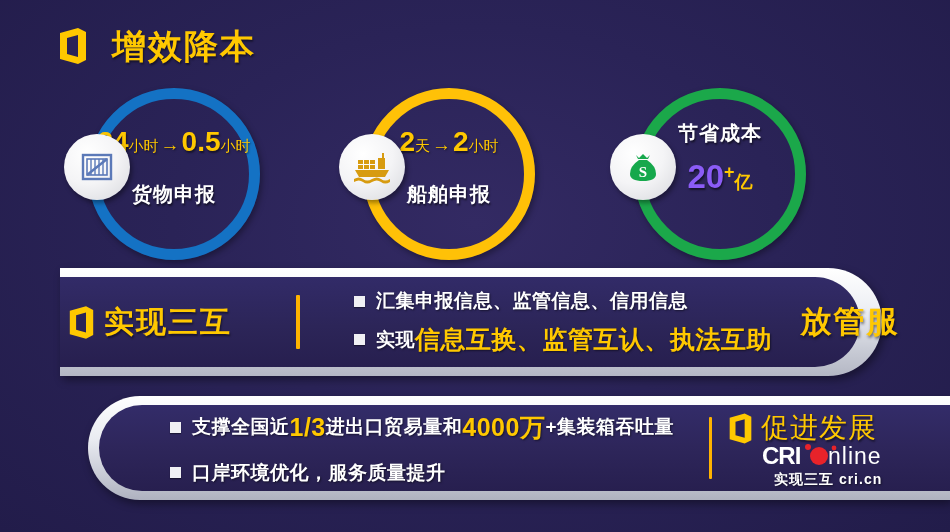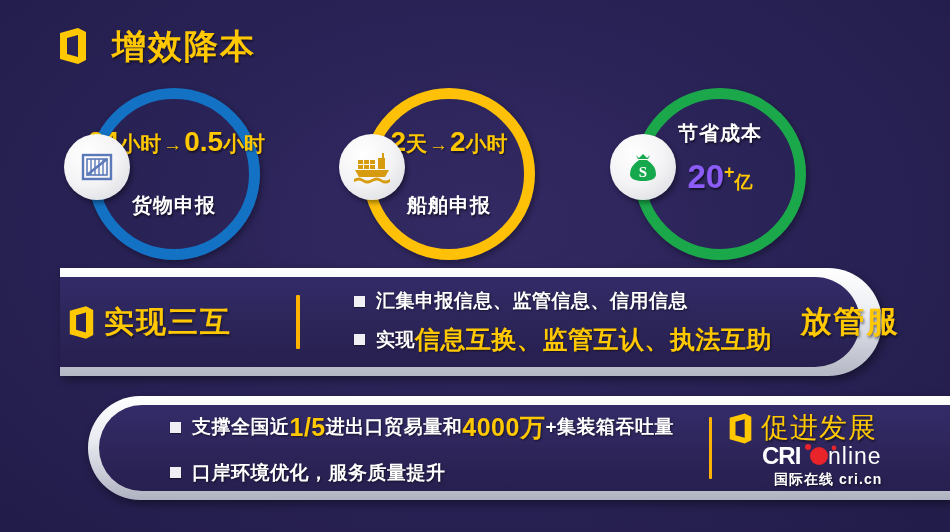--- a/index.html
+++ b/index.html
@@ -48,29 +48,29 @@
     display: flex; align-items: center; justify-content: center;
     z-index: 3;
   }
   .badge svg { display: block; }
 
   .circle-top {
     position: absolute; left: 0; top: 40px; width: 172px;
     text-align: center; white-space: nowrap; z-index: 2;
   }
   .circle-bottom {
-    position: absolute; left: 0; top: 104px; width: 172px;
+    position: absolute; left: 0; top: 93px; width: 172px;
     text-align: center; white-space: nowrap; z-index: 2;
   }
   .num {
     color: #ffc800; font-size: 28px; font-weight: bold;
     text-shadow: 1px 2px 2px rgba(0,0,0,.5); line-height: 1;
   }
   .unit {
-    color: #ffc800; font-size: 21px; font-weight: bold;
+    color: #ffc800; font-size: 15px; font-weight: normal;
     text-shadow: 1px 1px 2px rgba(0,0,0,.5);
   }
   .arrow {
     color: #ffc800; font-size: 19px; font-weight: bold; padding: 0 2px;
     text-shadow: 1px 1px 2px rgba(0,0,0,.5);
   }
   .label-white {
     color: #ffffff; font-size: 20px; font-weight: bold;
     letter-spacing: 1px; text-shadow: 1px 2px 2px rgba(0,0,0,.55);
   }
@@ -285,21 +285,21 @@
 </div>
 
 <div class="bot-band">
   <div class="bot-capsule"></div>
   <div class="bot-inner"></div>
   <div class="bot-content">
     <div class="bot-bullets">
       <div class="bullet-row">
         <span class="sq"></span>
         <span class="b-white">支撑全国近</span>
-          <span class="b-yellow">1/5</span>
+          <span class="b-yellow">1/3</span>
           <span class="b-white">进出口贸易量和</span>
           <span class="b-yellow">4000万</span>
           <span class="b-white">+集装箱吞吐量</span>
       </div>
       <div class="bullet-row">
         <span class="sq"></span>
         <span class="b-white">口岸环境优化，服务质量提升</span>
       </div>
     </div>
     <div class="bot-divider"></div>
@@ -315,16 +315,16 @@
       </div>
       <div class="cri-logo">
         <svg width="150" height="26" viewBox="0 0 150 26">
           <text x="0" y="21" font-size="24" font-weight="bold" fill="#ffffff" font-family="Liberation Sans, sans-serif" letter-spacing="-1">CRI</text>
           <circle cx="57" cy="13" r="9" fill="#e8232a"></circle>
           <text x="66" y="21" font-size="23" fill="#ffffff" font-family="Liberation Sans, sans-serif" letter-spacing="1">nline</text>
           <circle cx="46" cy="4" r="3" fill="#e8232a"></circle>
           <circle cx="72" cy="5" r="2.4" fill="#e8232a"></circle>
         </svg>
       </div>
-      <div class="cri-sub">国际在线 cri.cn</div>
+      <div class="cri-sub">实现三互 cri.cn</div>
     </div>
   </div>
 </div>
 
 </body></html>

